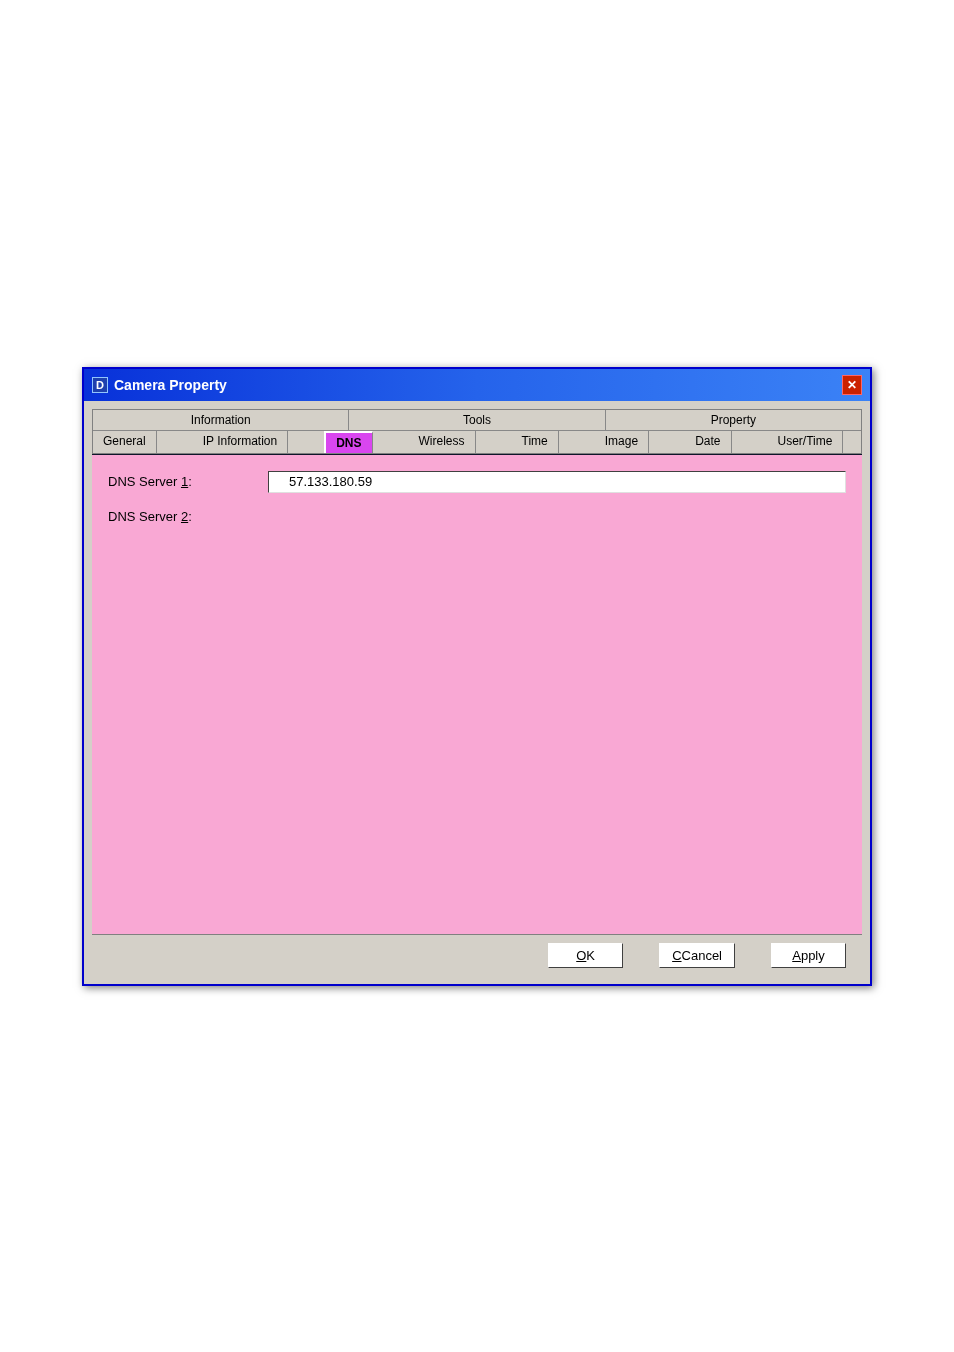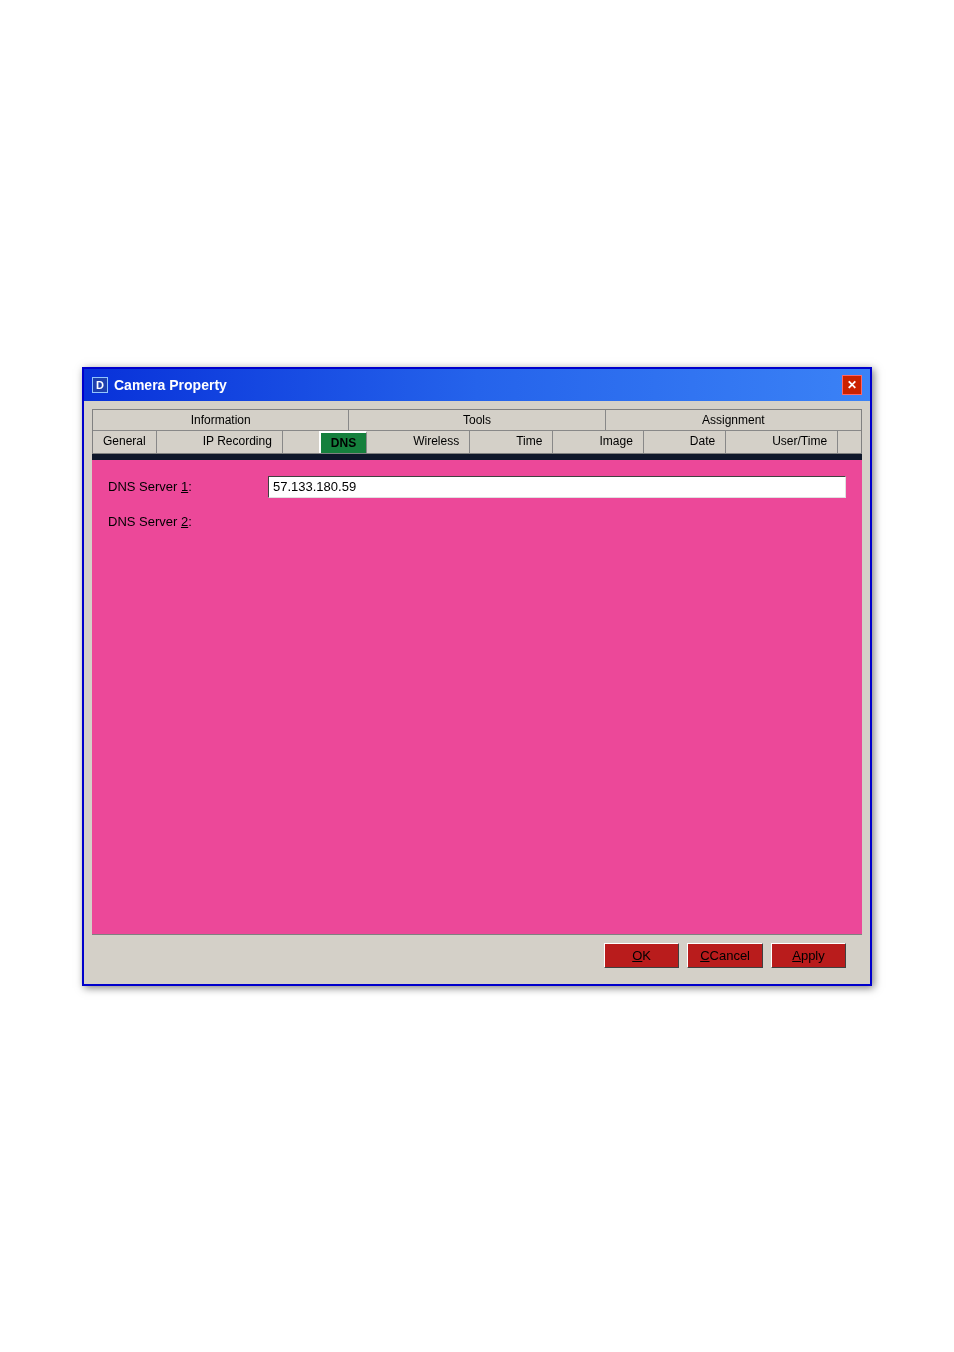--- a/index.html
+++ b/index.html
@@ -78,24 +78,24 @@
       cursor: pointer;
     }
 
     .dialog-content {
       padding: 8px;
       background: #d4d0c8;
     }
 
     
     .content-area {
-      background: #ec4899;
+      background: #f9a8d4;
       padding: 16px;
       min-height: 480px;
-      border-top: 6px solid #0f172a;
+      border-top: 1px solid #0f172a;
     }
 
     .field-row {
       display: flex;
       align-items: center;
       margin-bottom: 16px;
     }
 
     .field-label {
       width: 160px;
@@ -109,48 +109,49 @@
 
     .field-input {
       flex: 1;
       height: 22px;
       background: white;
       border: 1px solid #808080;
       border-right: 1px solid #e0e0e0;
       border-bottom: 1px solid #e0e0e0;
       border-left: 1px solid #404040;
       border-top: 1px solid #404040;
-      padding: 2px 4px;
+      padding: 2px 20px;
       font-size: 13px;
       font-family: 'Tahoma', 'Arial', sans-serif;
       outline: none;
     }
 
     
     .footer {
       background: #d4d0c8;
       border-top: 1px solid #808080;
       padding: 8px 16px;
       display: flex;
       justify-content: flex-end;
       gap: 8px;
     }
 
     .btn {
       min-width: 75px;
       padding: 4px 12px;
       font-size: 13px;
       font-family: 'Tahoma', 'Arial', sans-serif;
-      background: #b91c1c;
+      background: #ffffff;
       border-top: 1px solid #ffffff;
       border-left: 1px solid #ffffff;
       border-right: 1px solid #404040;
       border-bottom: 1px solid #404040;
       cursor: pointer;
       color: #000;
+      margin-left: 28px;
     }
 
     .btn u {
       text-decoration: underline;
     }
 
     .tab-row-wrapper {
       border: 1px solid #808080;
       background: #d4d0c8;
     }
@@ -179,21 +180,21 @@
 
     .btab {
       padding: 3px 10px;
       font-size: 12px;
       cursor: pointer;
       border-right: 1px solid #888;
       background: #d4d0c8;
     }
 
     .btab.active {
-      background: #15803d;
+      background: #d946ef;
       font-weight: bold;
       border-top: 2px solid #fff;
       border-left: 2px solid #fff;
       position: relative;
     }
 
     .btab:first-child {
       border-left: none;
     }
   </style>
@@ -218,30 +219,30 @@
       <div class="tab-row-wrapper">
 
         <div class="top-row">
           <div class="top-group">
             <span>Information</span>
           </div>
           <div class="top-group">
             <span>Tools</span>
           </div>
           <div class="top-group">
-            <span>Assignment</span>
+            <span>Property</span>
           </div>
         </div>
 
         <div class="bottom-row">
           <div class="btab">
             <span>General</span>
           </div>
           <div class="btab">
-            <span>IP Recording</span>
+            <span>IP Information</span>
           </div>
           <div class="btab active">
             <span>DNS</span>
           </div>
           <div class="btab">
             <span>Wireless</span>
           </div>
           <div class="btab">
             <span>Time</span>
           </div>

